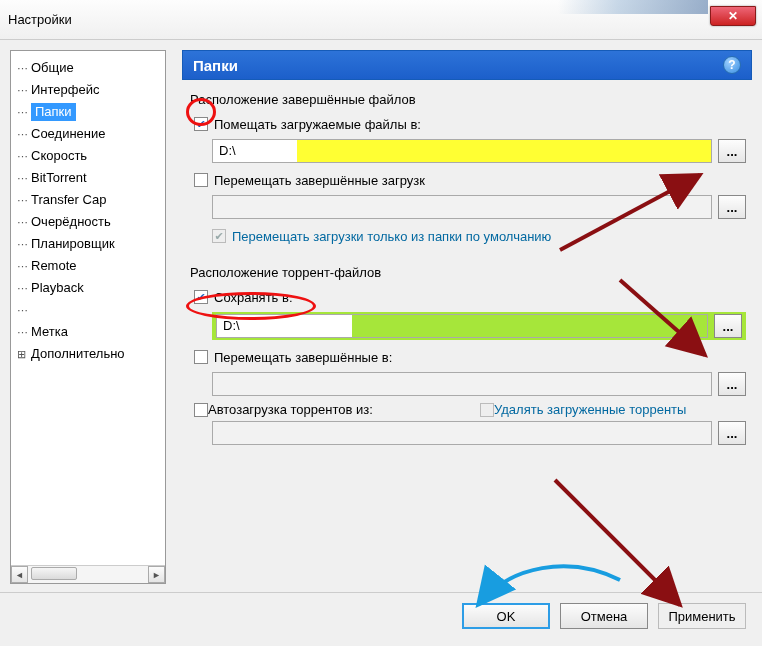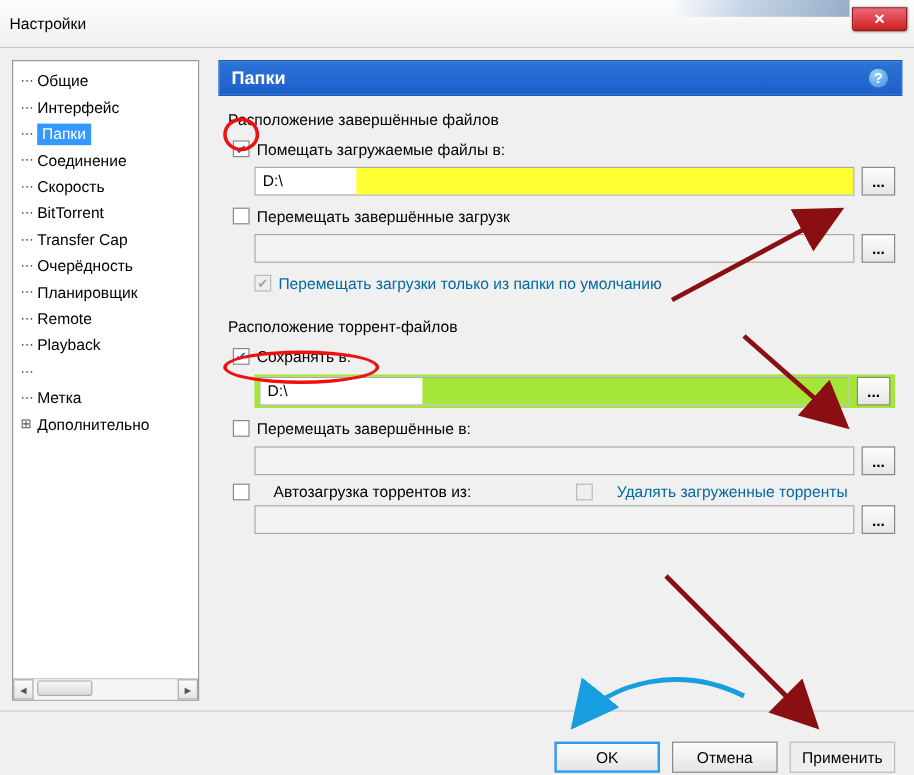--- a/index.html
+++ b/index.html
@@ -177,21 +177,21 @@
     display:flex; align-items:center; justify-content:center;
     font-weight:bold;
     cursor:pointer;
   }
   .hl-yellow { position:absolute; top:0; bottom:0; right:0; left:84px; background:#ffff33; pointer-events:none; }
   .hl-green-row { background:#a6e63a; padding:2px 4px; }
   .hl-green-input { position:absolute; top:0; bottom:0; right:0; left:135px; background:#a6e63a; pointer-events:none; }
   .lbl-disabled { color:#0369a1; }
   .section-gap { height:14px; }
   .half-row { display:flex; gap:20px; margin:0 0 4px 6px; }
-  .half-row .half { display:flex; align-items:center; gap:20px; flex:1; }
+  .half-row .half { display:flex; align-items:center; gap:0; flex:1; }
   
   .anno-circle {
     position:absolute;
     border:3px solid #e11;
     border-radius:50%;
     pointer-events:none;
   }
   .c1 { width:30px; height:28px; left:186px; top:98px; }
   .c2 { width:130px; height:28px; left:186px; top:292px; }
   
@@ -204,21 +204,20 @@
     background:#f0f0f0;
   }
   .dlg-btn {
     min-width:88px;
     height:26px;
     border:1px solid #888;
     background:linear-gradient(#fcfcfc,#e5e5e5);
     display:flex; align-items:center; justify-content:center;
     cursor:pointer;
     font-size:13px;
-    margin-top:15px;
   }
   .dlg-btn.focus { border:2px solid #2d9de6; padding:0; }
   .dlg-btn.disabled { color:#000000; border-color:#bbb; background:#efefef; }
   
   .overlay-svg {
     position:absolute; left:0; top:0; width:762px; height:646px;
     pointer-events:none;
   }
 </style>
 </head>

